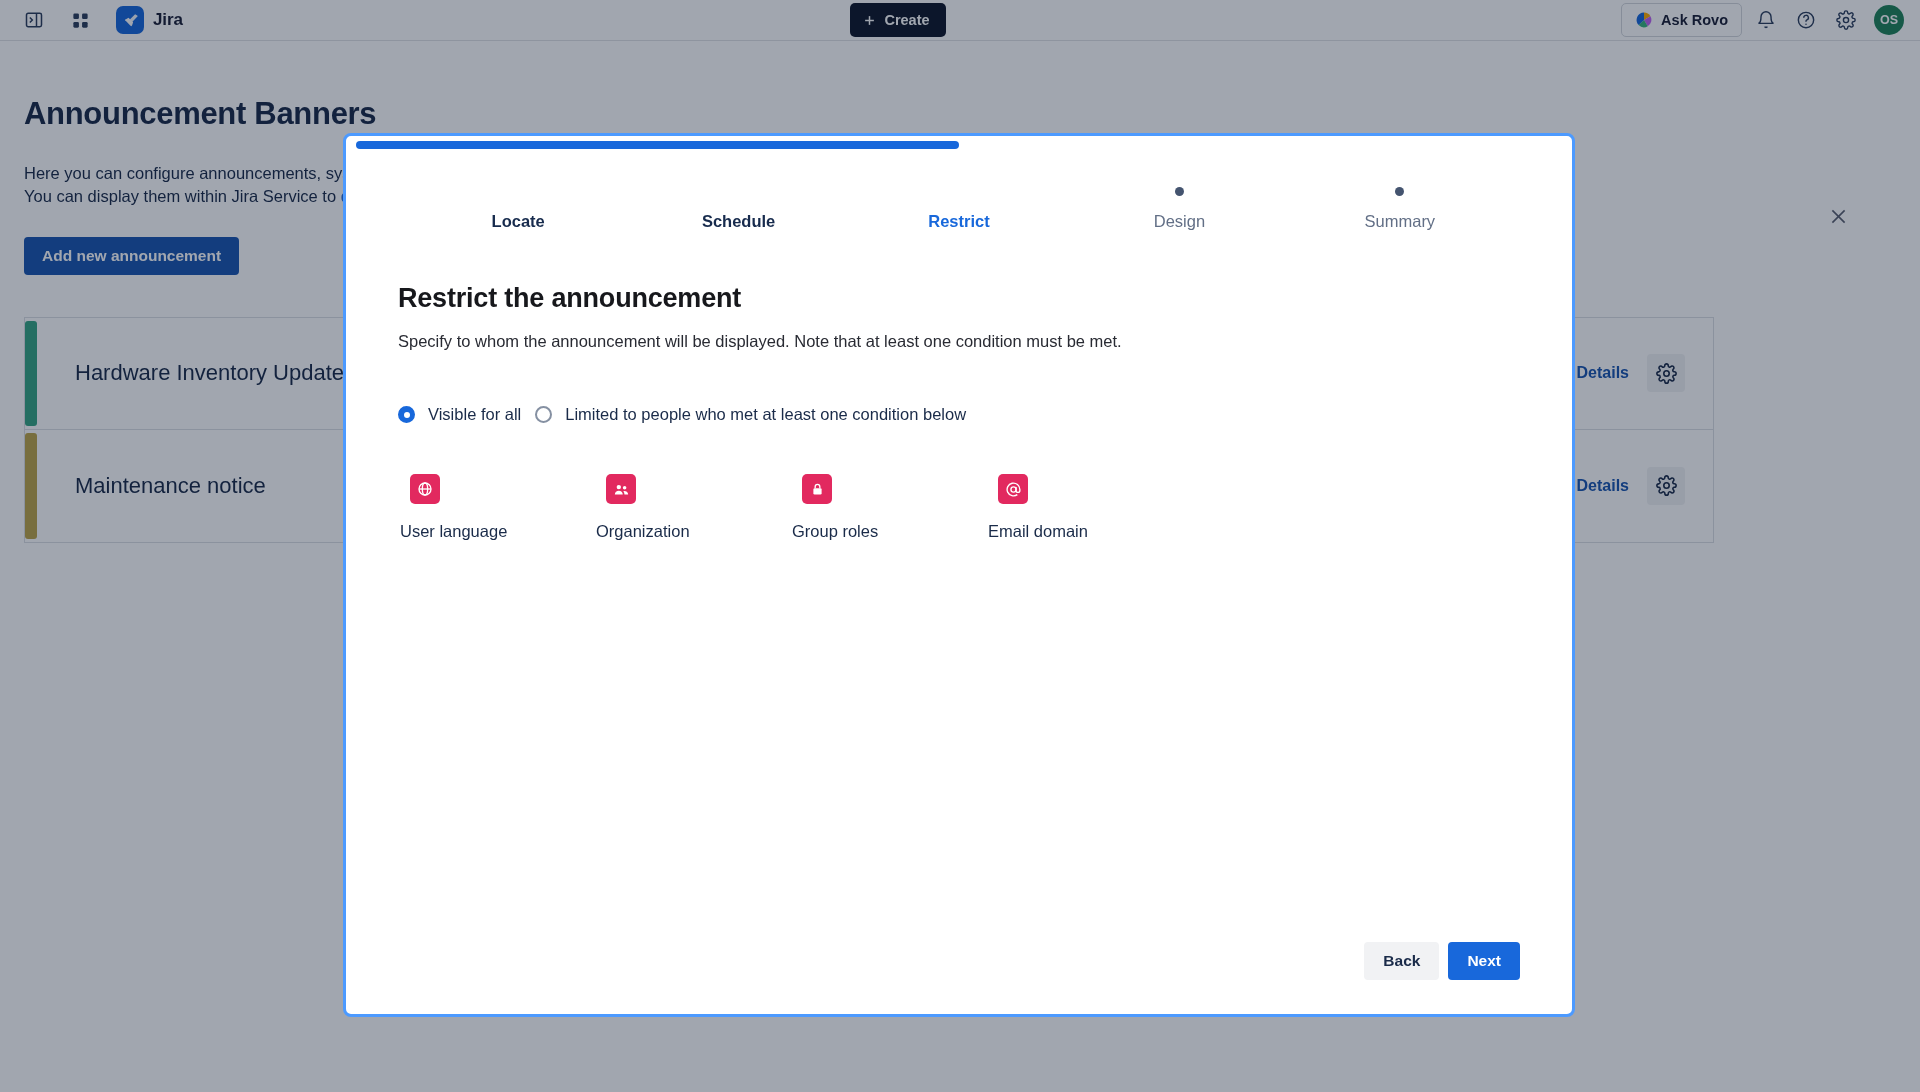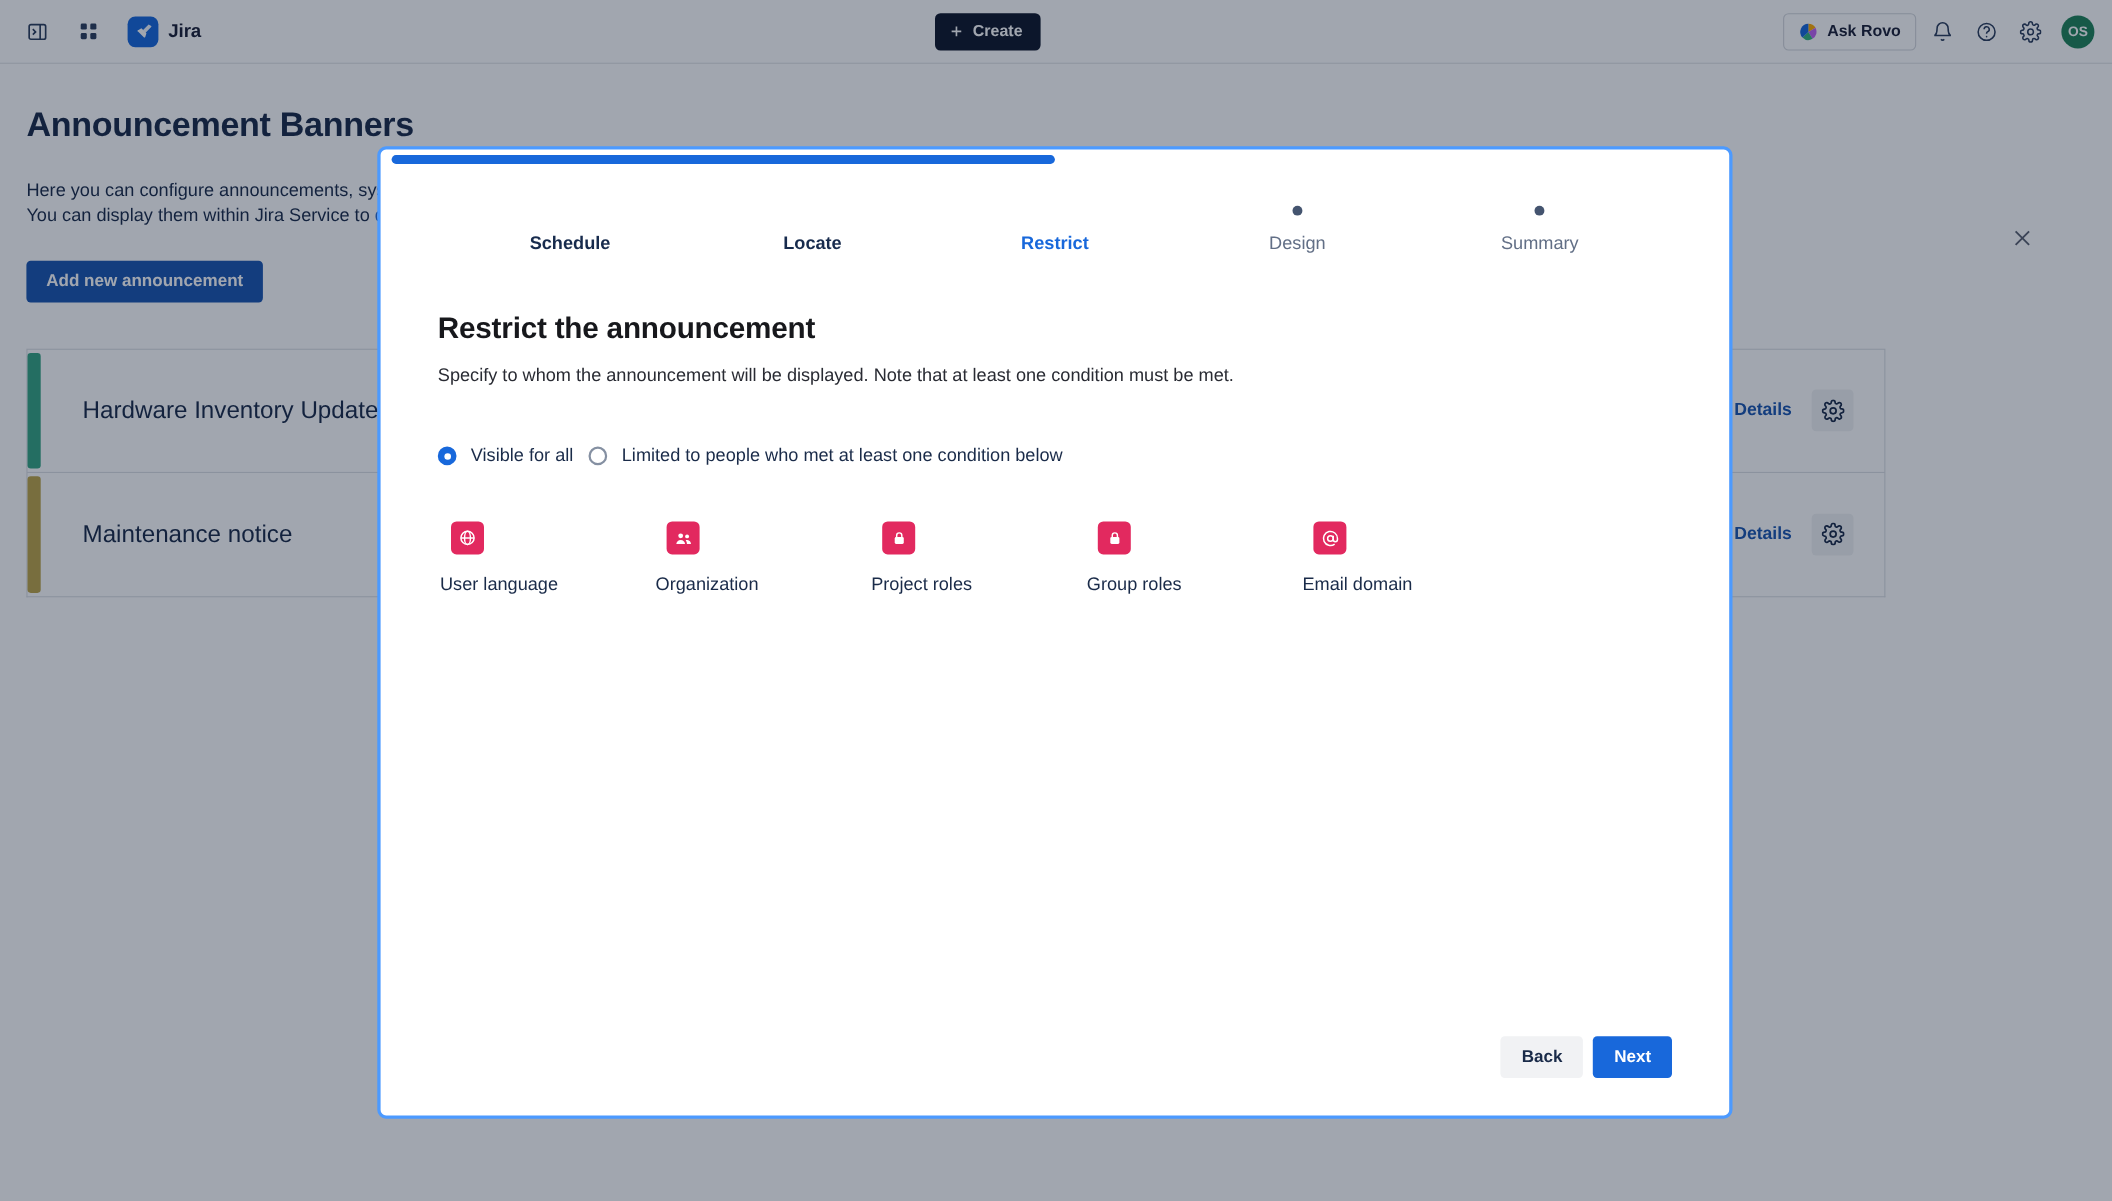--- a/index.html
+++ b/index.html
@@ -6,21 +6,21 @@
   html, body {
     width: 1920px; height: 1092px;
     font-family: "Liberation Sans", sans-serif;
     background: #ffffff;
     overflow: hidden;
   }
 
   
   .topnav {
     position: absolute; top: 0; left: 0;
-    width: 1920px; height: 58px;
+    width: 1920px; height: 41px;
     background: #ffffff;
     border-bottom: 1px solid #e1e3e6;
     display: flex; align-items: center;
     z-index: 50;
   }
   .nav-left { display: flex; align-items: center; gap: 14px; padding-left: 18px; }
   .icon-btn {
     width: 32px; height: 32px;
     display: flex; align-items: center; justify-content: center;
     border-radius: 4px; cursor: pointer; color: #2c3e5d;
@@ -334,25 +334,25 @@
 <div class="overlay"></div>
 
 <div class="modal">
 
   <div class="stepper">
     <div class="progress-track">
       <div class="progress-fill" id="progress-fill" style="width: 50%;"></div>
     </div>
     <div class="step done">
       <div class="step-mark"></div>
-      <div class="step-label">Schedule</div>
+      <div class="step-label">Locate</div>
     </div>
     <div class="step done">
       <div class="step-mark"></div>
-      <div class="step-label">Locate</div>
+      <div class="step-label">Schedule</div>
     </div>
     <div class="step current">
       <div class="step-mark"></div>
       <div class="step-label">Restrict</div>
     </div>
     <div class="step upcoming">
       <div class="step-mark">
           <span class="step-dot"></span>
         </div>
       <div class="step-label">Design</div>
@@ -401,29 +401,20 @@
       </span>
       <span class="cond-label">Organization</span>
     </div>
     <div class="cond">
       <span class="cond-icon">
         <svg width="15" height="15" viewBox="0 0 24 24" fill="currentColor">
           <path d="M7.2 10V7.6a4.8 4.8 0 0 1 9.6 0V10h-2.1V7.6a2.7 2.7 0 0 0-5.4 0V10z"></path>
           <rect x="5.4" y="10" width="13.2" height="10" rx="2"></rect>
         </svg>
       </span>
-      <span class="cond-label">Project roles</span>
-    </div>
-    <div class="cond">
-      <span class="cond-icon">
-        <svg width="15" height="15" viewBox="0 0 24 24" fill="currentColor">
-          <path d="M7.2 10V7.6a4.8 4.8 0 0 1 9.6 0V10h-2.1V7.6a2.7 2.7 0 0 0-5.4 0V10z"></path>
-          <rect x="5.4" y="10" width="13.2" height="10" rx="2"></rect>
-        </svg>
-      </span>
       <span class="cond-label">Group roles</span>
     </div>
     <div class="cond">
       <span class="cond-icon">
         <svg width="17" height="17" viewBox="0 0 24 24" fill="none" stroke="currentColor" stroke-width="1.9">
           <circle cx="12" cy="12" r="3.6"></circle>
           <path d="M15.6 8.4v5a2.7 2.7 0 0 0 5.4 0V12a9 9 0 1 0-3.6 7.2"></path>
         </svg>
       </span>
       <span class="cond-label">Email domain</span>

